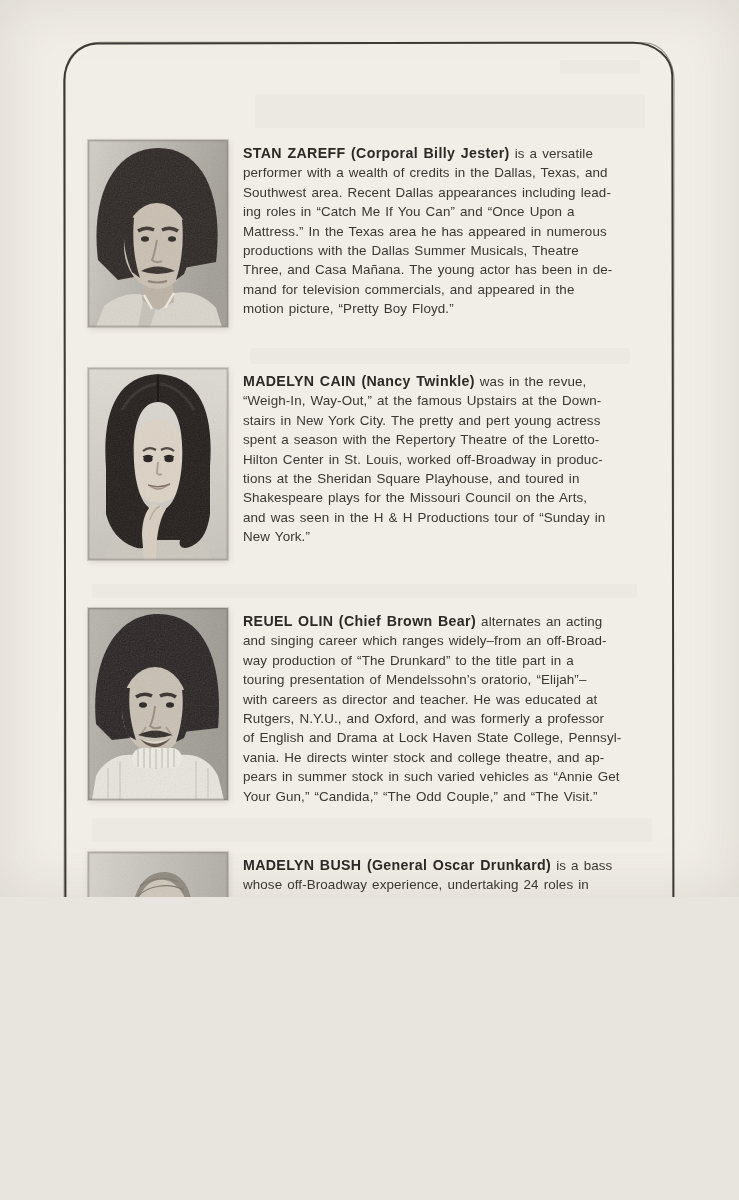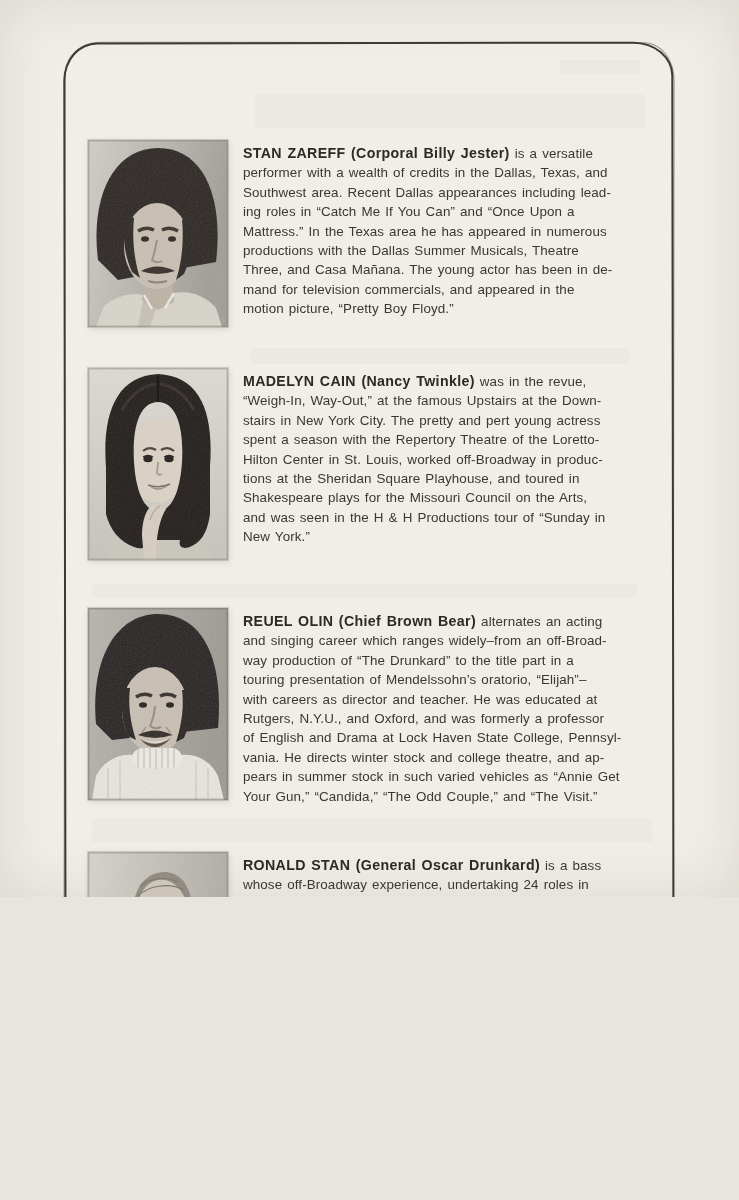--- a/index.html
+++ b/index.html
@@ -222,21 +222,21 @@
           <ellipse cx="90" cy="79" rx="3.6" ry="2.2" fill="#2a2421"></ellipse>
           <path d="M64,86 Q68,88 73,86 M85,84 Q90,86 95,84" stroke="#a2958a" stroke-width="1.2" fill="none"></path>
           <path d="M88,77 C92,86 96,94 97,99 Q92,104 86,101" stroke="#9a8d7d" stroke-width="2" fill="none"></path>
           <path d="M76,112 Q86,115 96,110" stroke="#7c7164" stroke-width="2.2" fill="none"></path>
           <path d="M80,122 Q88,125 94,120" stroke="#b0a494" stroke-width="1.4" fill="none"></path>
           <path d="M98,50 C104,70 103,96 92,113 C101,100 107,78 104,58 Z" fill="#5a4e42" opacity=".28"></path>
           <rect width="140" height="205" filter="url(#grain)" opacity="0.16"></rect>
           <rect x="0.7" y="0.7" width="138.6" height="203.6" fill="none" stroke="#8a867e" stroke-opacity=".5" stroke-width="1.4"></rect>
         </svg>
       </figure>
-      <p class="bio-text"><strong class="bio-head"><span>RONALD STAN</span> <span>(General Oscar Drunkard)</span></strong> <span>is a bass
+      <p class="bio-text"><strong class="bio-head"><span>MADELYN BUSH</span> <span>(General Oscar Drunkard)</span></strong> <span>is a bass
 whose off-Broadway experience, undertaking 24 roles in
 Gilbert &amp; Sullivan repertoire, qualifies him eminently for
 the role of the general in “Little Mary Sunshine.” Bush
 appeared for three seasons in repertoire with Theatre At-
 lanta, and went to Broadway last year with that company’s
 production of “Red, White, and Maddox.” His several off-
 Broadway assignments also included Becket in T.S. Eliot’s
 “Murder in the Cathedral.” His television appearances have
 ranged from “Hallmark Hall of Fame” to “The Jackie Glea-
 son Show.”</span></p>

